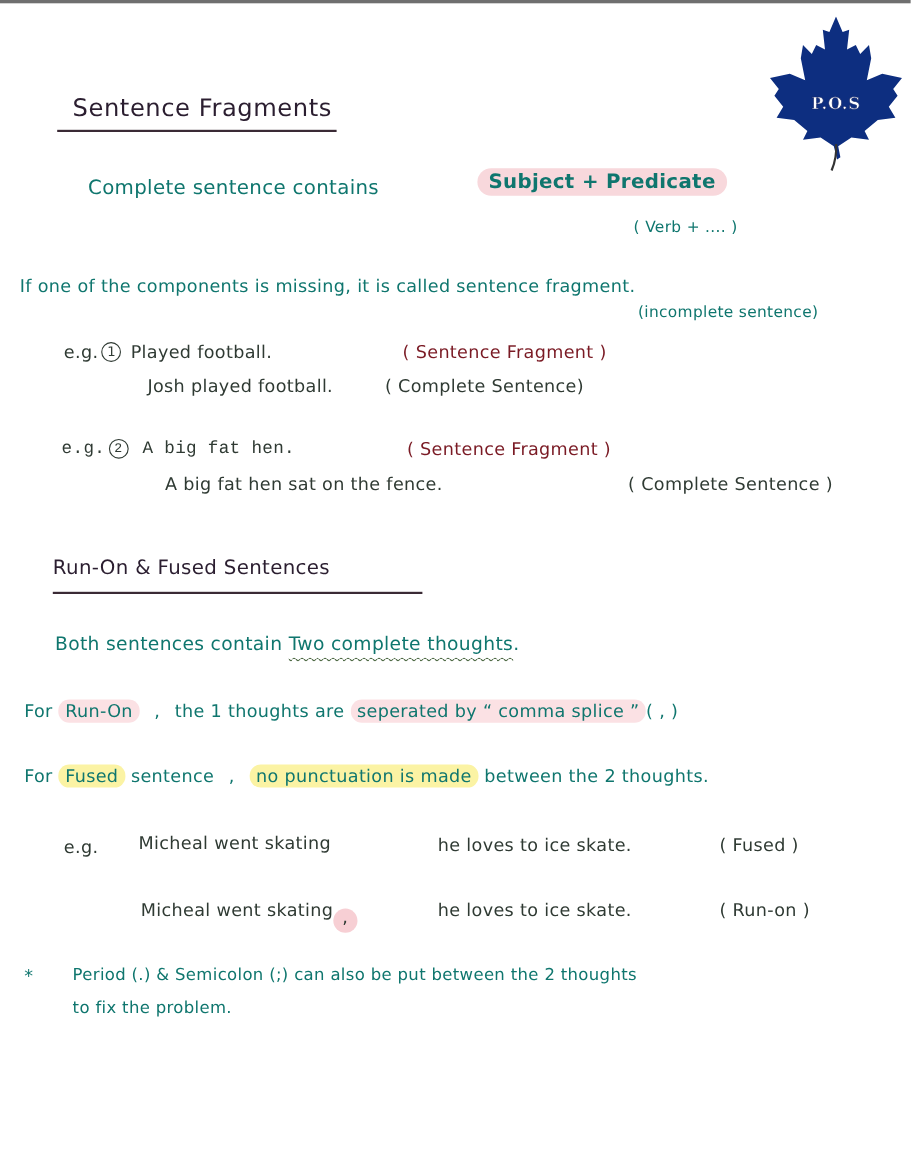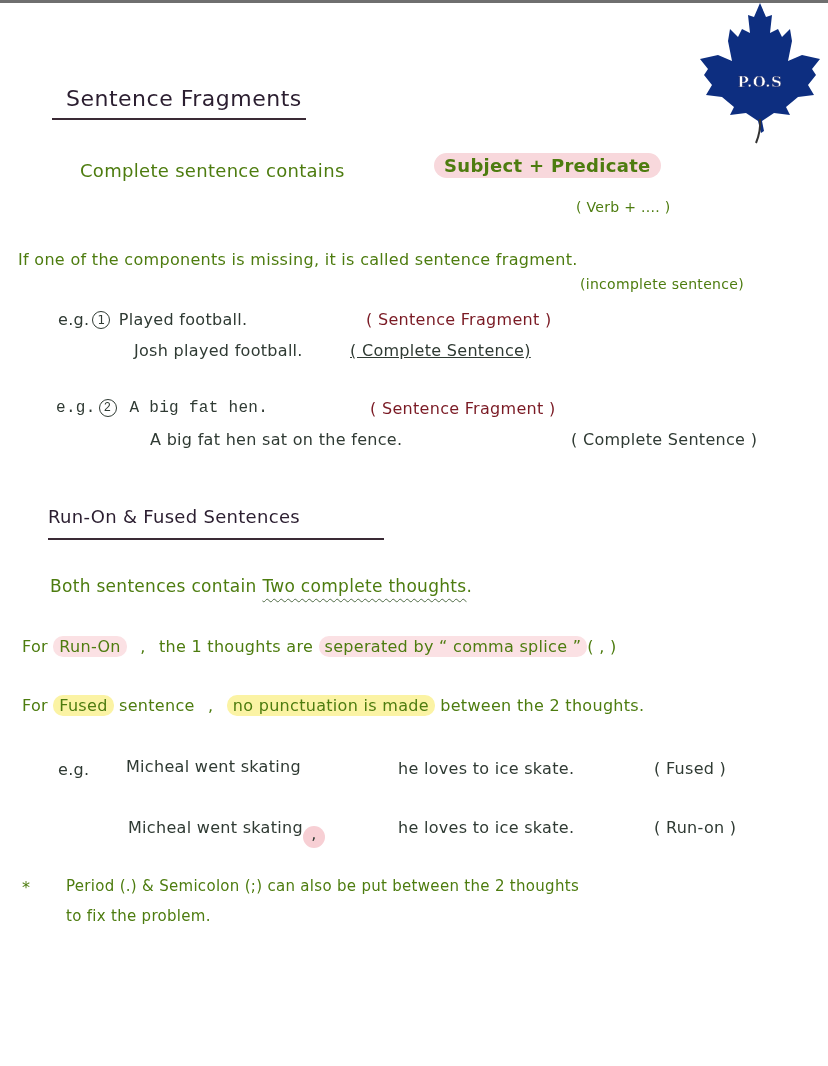--- a/index.html
+++ b/index.html
@@ -1,32 +1,32 @@
 <!DOCTYPE html>
 <html><head>
   <meta charset="utf-8">
   <style>
     * { box-sizing: border-box; margin: 0; padding: 0; }
     html, body { width: 828px; height: 1066px; background: #ffffff; overflow: hidden; }
     body { position: relative; font-family: "DejaVu Sans", sans-serif; color: #2a1a3a; }
     .topbar { position: absolute; left: 0; top: 0; width: 828px; height: 3px; background: #6f6f6f; }
     .abs { position: absolute; white-space: nowrap; }
     .hand { font-family: "DejaVu Sans", sans-serif; font-weight: normal; letter-spacing: 0.3px; }
-    .purple { color: #4d7c0f; }
+    .purple { color: #0f766e; }
     .green { color: #2f3a33; }
     .red { color: #7a1a24; }
     .title { font-size: 22px; color: #2b1e30; letter-spacing: 0.5px; }
     .underline { position: absolute; height: 2px; background: #3a2a35; }
     .hl-pink { background: #f8d8dc; border-radius: 14px; padding: 2px 10px; }
     .hl-pink-soft { background: #fbe1e4; border-radius: 10px; padding: 1px 6px; }
     .hl-yellow { background: #fbf3a4; border-radius: 10px; padding: 1px 6px; }
     .circle-num { display: inline-block; width: 18px; height: 18px; border: 1.3px solid #2f3a33; border-radius: 50%; font-size: 12px; line-height: 16px; text-align: center; margin: 0 3px; vertical-align: 1px; }
     .wavy { text-decoration: underline wavy #4f6a45; text-underline-offset: 6px; text-decoration-thickness: 1.3px; margin-top: 44px; }
     .comma-hl { display: inline-block; background: #f7cfd4; border-radius: 50%; width: 22px; height: 22px; text-align: center; line-height: 16px; vertical-align: -6px; }
-    .logo { position: absolute; left: 698px; top: 3px; width: 124px; height: 146px; }
+    .logo { position: absolute; left: 698px; top: 15px; width: 124px; height: 146px; }
     .logo-text { position: absolute; left: 0; top: 70px; width: 124px; text-align: center; font-family: "DejaVu Serif", serif; font-weight: bold; font-size: 15px; color: #ffffff; -webkit-text-stroke: 0.6px #1a2a6a; letter-spacing: 0.5px; }
     .s18 { font-size: 18px; }
     .s17 { font-size: 17px; }
     .s16 { font-size: 16px; }
     .s15 { font-size: 15px; }
     .s14 { font-size: 14px; }
   </style>
 </head>
 <body>
 
@@ -49,21 +49,21 @@
 
 <div class="abs hand s16 purple" style="left:18px; top:250px;">If one of the components is missing, it is called sentence fragment.</div>
 <div class="abs hand s14 purple" style="left:580px; top:276px;">(incomplete sentence)</div>
 
 <div class="abs hand s16 green" style="left:58px; top:310px;">
   <span>e.g.</span><span class="circle-num">1</span>
   <span>Played football.</span>
 </div>
 <div class="abs hand s16 red" style="left:366px; top:310px;">( Sentence Fragment )</div>
 <div class="abs hand s16 green" style="left:134px; top:341px;">Josh played football.</div>
-<div class="abs hand s16 green" style="left:350px; top:341px;text-decoration:underline;">( Complete Sentence)</div>
+<div class="abs hand s16 green" style="left:350px; top:341px;">( Complete Sentence)</div>
 
 <div class="abs hand s16 green" style="left:56px; top:399px;font-family:Liberation Mono, monospace;">
   <span>e.g.</span><span class="circle-num">2</span>
   <span>A big fat hen.</span>
 </div>
 <div class="abs hand s16 red" style="left:370px; top:399px;">( Sentence Fragment )</div>
 <div class="abs hand s16 green" style="left:150px; top:430px;">A big fat hen sat on the fence.</div>
 <div class="abs hand s16 green" style="left:560px; top:430px;margin-left:11px;">( Complete Sentence )</div>
 
 <div class="abs hand s18" style="left:48px; top:506px; color:#2b1e30;">Run-On &amp; Fused Sentences</div>

